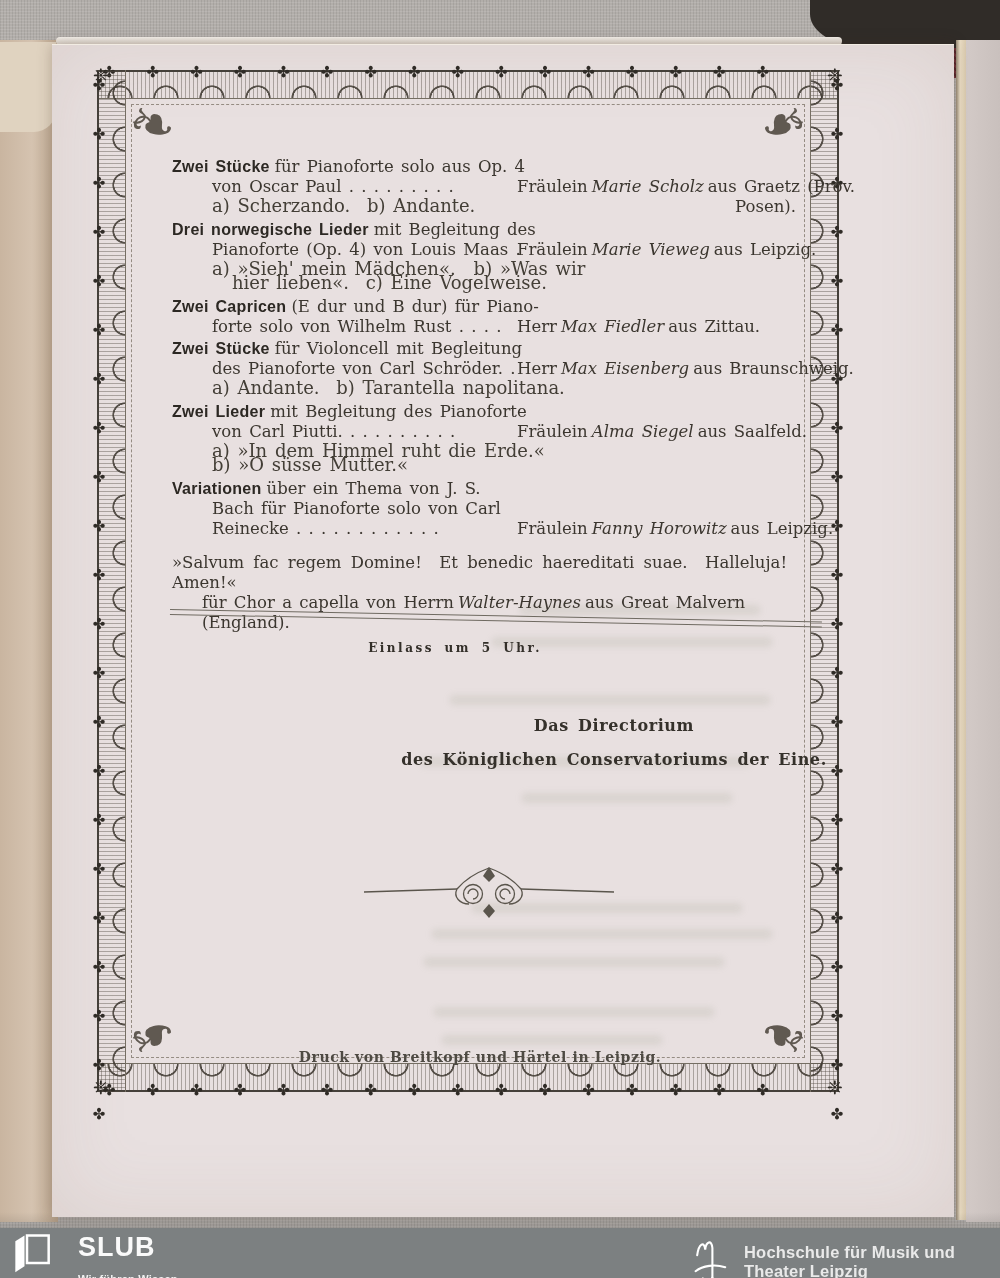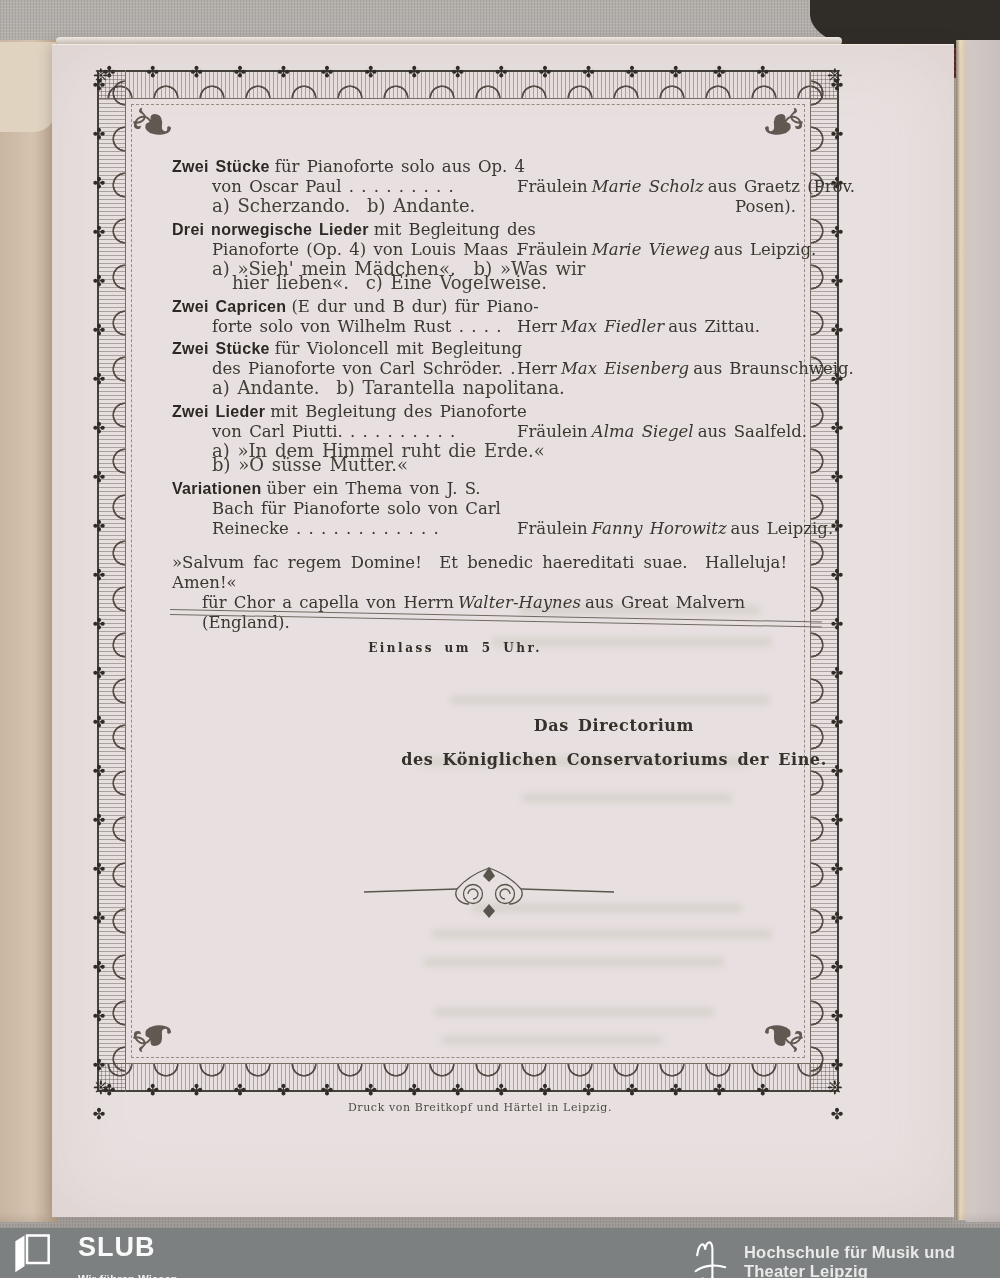--- a/index.html
+++ b/index.html
@@ -81,22 +81,22 @@
   .rule{position:absolute;left:118px;top:564px;width:652px;height:4px;
     border-top:1px solid #6f6a61;border-bottom:1px solid #6f6a61;
     transform:rotate(1.1deg);transform-origin:left center;}
   .einlass{position:absolute;left:403px;top:596px;transform:translateX(-50%);
     font-weight:700;font-size:12px;letter-spacing:2.5px;word-spacing:4px;color:#332f29;
     white-space:nowrap;}
   .signature{position:absolute;left:562px;top:664px;transform:translateX(-50%);
     text-align:center;font-weight:700;font-size:16px;letter-spacing:.6px;word-spacing:3px;
     line-height:34px;color:#35312b;white-space:nowrap;}
   .flourish{position:absolute;left:437px;top:818px;transform:translateX(-50%);}
-  .imprint{position:absolute;left:428px;top:1056px;transform:translateX(-50%);
-    font-size:11px;letter-spacing:.6px;color:#4e4a43;white-space:nowrap;}
+  .imprint{position:absolute;left:428px;top:1004px;transform:translateX(-50%);
+    font-size:14px;letter-spacing:.6px;color:#4e4a43;white-space:nowrap;font-weight:bold;}
   
   .footer{position:absolute;left:0;bottom:0;width:1000px;height:50px;background:#7c8081;
     font-family:"Liberation Sans",sans-serif;color:#fafafa;}
   .slub{position:absolute;left:12px;top:5px;display:flex;align-items:flex-start;gap:12px;}
   .slub-text{margin-left:14px;}
   .slub-title{font-size:27px;font-weight:700;letter-spacing:1px;line-height:28px;}
   .slub-tagline{font-size:11px;font-weight:700;letter-spacing:.2px;margin-top:12px;color:#f2f2f2;}
   .hmt{position:absolute;left:690px;top:0;height:68px;display:flex;align-items:center;}
   .hmt-name{margin-left:14px;font-size:16.5px;font-weight:700;color:#e9e9e9;letter-spacing:.2px;}
 </style>

